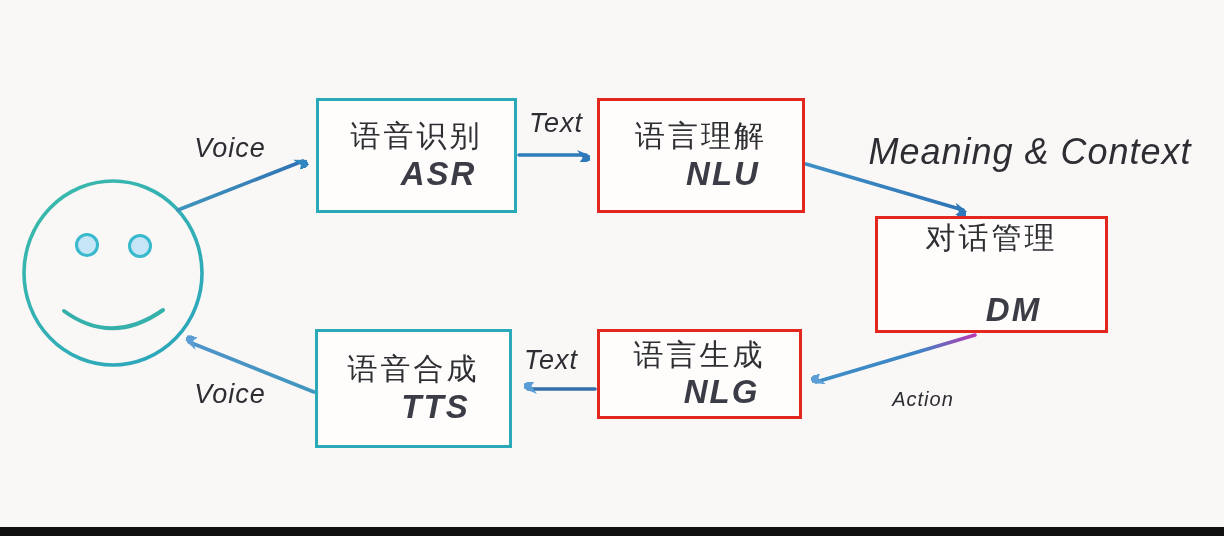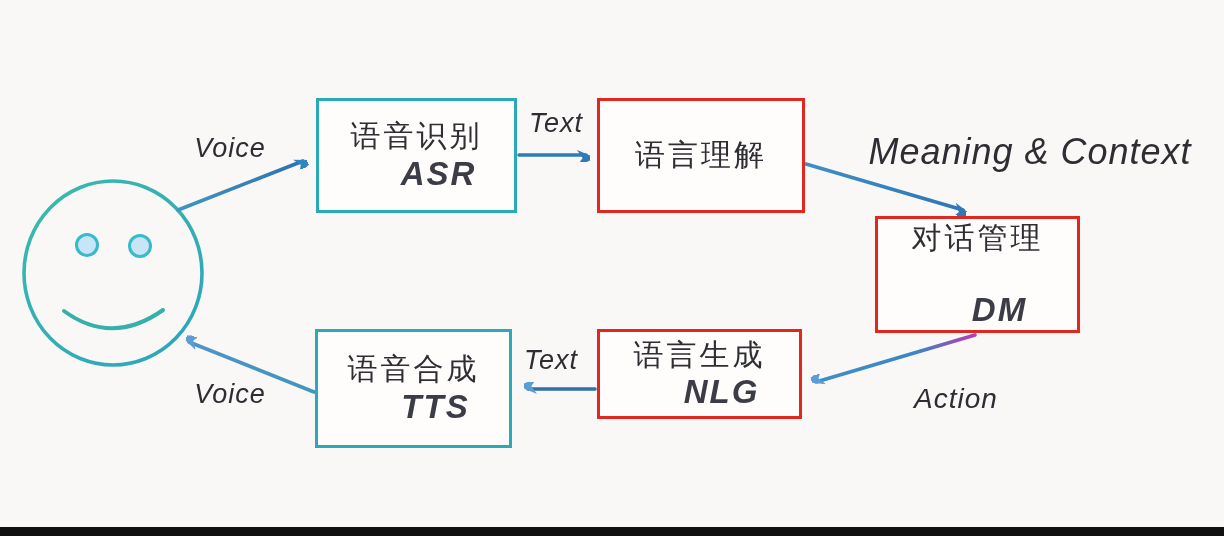--- a/index.html
+++ b/index.html
@@ -22,36 +22,36 @@
     font-size:30px;color:#2e2e33;letter-spacing:3px;line-height:1.15;
   }
   .node .subtitle{
     font-size:33px;font-style:italic;font-weight:600;color:#3c3c46;
     letter-spacing:2px;line-height:1.1;margin-left:44px;
   }
   .node.teal{border:3px solid #2aa9b8;}
   .node.red{border:3px solid #e2281e;}
   .node-asr{left:316px;top:98px;width:201px;height:115px;}
   .node-nlu{left:597px;top:98px;width:208px;height:115px;}
-  .node-dm {left:875px;top:216px;width:205px;height:117px;gap:36px;}
+  .node-dm {left:875px;top:216px;width:233px;height:117px;gap:36px;}
   .node-nlg{left:597px;top:329px;width:205px;height:90px;}
   .node-tts{left:315px;top:329px;width:197px;height:119px;}
   .edge-label{
     position:absolute;
     transform:translate(-50%,-50%);
     font-style:italic;
     font-size:27px;
     color:#2d2d33;
     letter-spacing:1px;
     white-space:nowrap;
   }
   .lbl-voice-in {left:230px;top:148px;}
   .lbl-text-in  {left:556px;top:123px;}
   .lbl-meaning  {left:1030px;top:152px;font-size:36px;}
-  .lbl-action   {left:923px;top:399px;font-size:28px;margin-left:33px;}
+  .lbl-action   {left:923px;top:399px;font-size:20px;}
   .lbl-text-out {left:551px;top:360px;}
   .lbl-voice-out{left:230px;top:394px;}
   .bottom-bar{
     position:absolute;left:0;bottom:0;width:1224px;height:9px;background:#101010;
   }
 </style>
 </head>
 <body>
 
 <div class="canvas">
@@ -106,20 +106,21 @@
       <line x1="314" y1="392" x2="189" y2="342" stroke="url(#gVoiceOut)" marker-end="url(#mLight)"></line>
     </g>
   </svg>
 
   <div class="node teal node-asr">
     <div class="title">语音识别</div>
     <div class="subtitle">ASR</div>
   </div>
   <div class="node red node-nlu">
     <div class="title">语言理解</div>
+    <div class="subtitle">NLU</div>
   </div>
   <div class="node red node-dm">
     <div class="title">对话管理</div>
     <div class="subtitle">DM</div>
   </div>
   <div class="node red node-nlg">
     <div class="title">语言生成</div>
     <div class="subtitle">NLG</div>
   </div>
   <div class="node teal node-tts">

